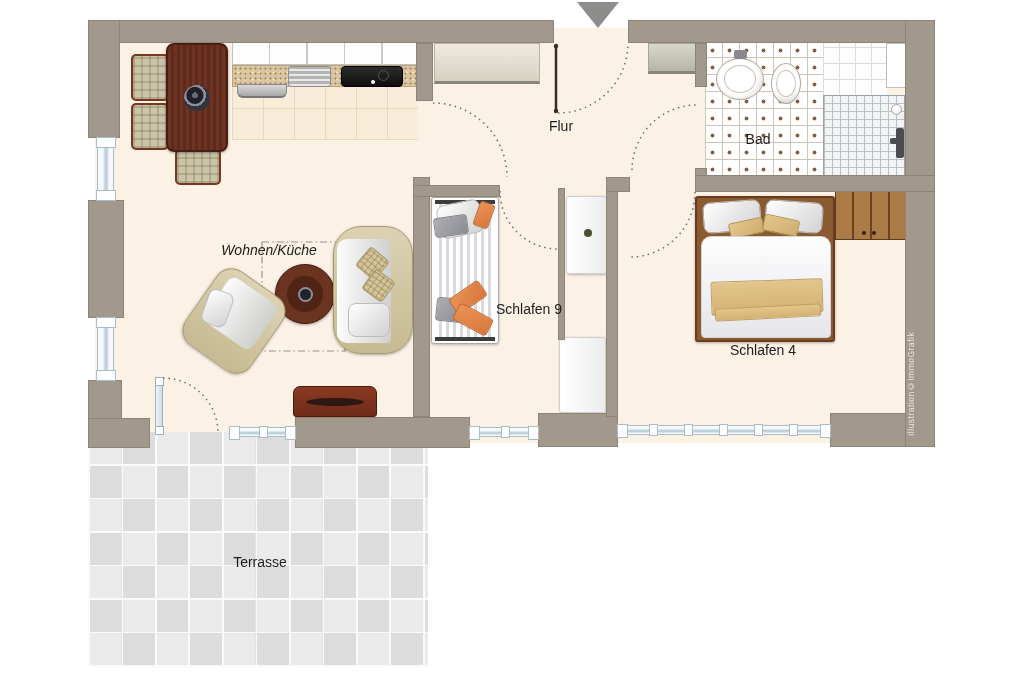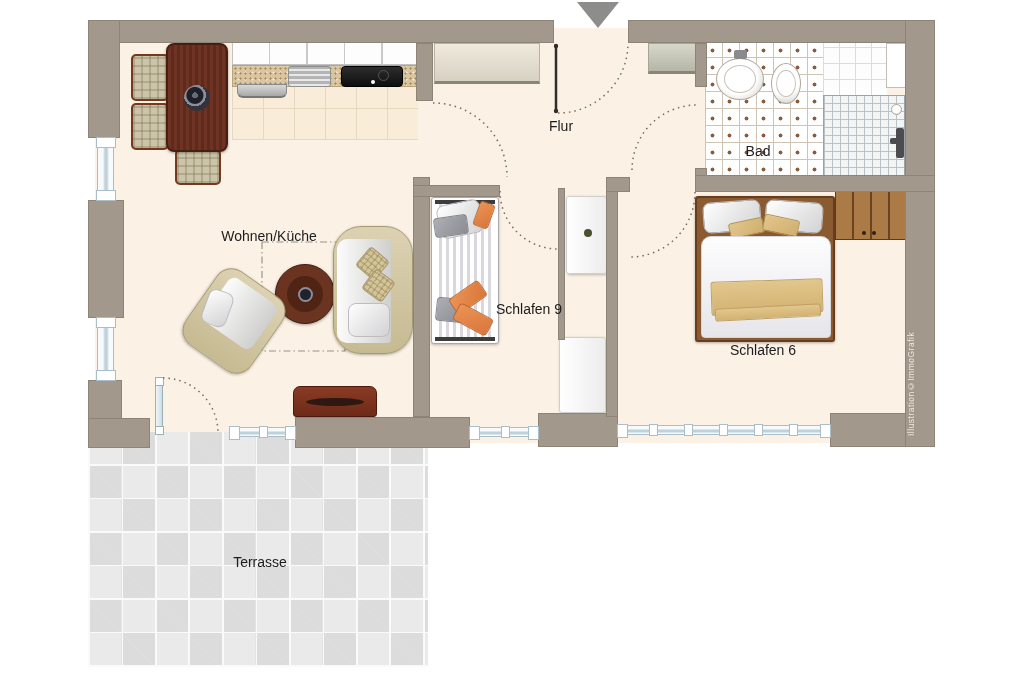--- a/index.html
+++ b/index.html
@@ -255,21 +255,21 @@
     <circle cx="556" cy="46" r="2.2" fill="#332d28"></circle>
       <circle cx="556" cy="111" r="2.2" fill="#332d28"></circle>
     <path d="M 558 113 A 70 70 0 0 0 628 43" fill="none" stroke="#7a6a58" stroke-width="1.5" stroke-dasharray="1.5 4"></path>
     <path d="M 433 103 A 74 74 0 0 1 507 177" fill="none" stroke="#7a6a58" stroke-width="1.5" stroke-dasharray="1.5 4"></path>
     <path d="M 500 191 A 58 58 0 0 0 558 249" fill="none" stroke="#7a6a58" stroke-width="1.5" stroke-dasharray="1.5 4"></path>
     <path d="M 695 192 A 65 65 0 0 1 630 257" fill="none" stroke="#7a6a58" stroke-width="1.5" stroke-dasharray="1.5 4"></path>
     <path d="M 632 170 A 65 65 0 0 1 697 105" fill="none" stroke="#7a6a58" stroke-width="1.5" stroke-dasharray="1.5 4"></path>
     <path d="M 163 378 A 55 55 0 0 1 218 433" fill="none" stroke="#7a6a58" stroke-width="1.5" stroke-dasharray="1.5 4"></path>
   </svg>
 
-  <div class="label" style="left:269px;top:236px;">Wohnen/Küche</div>
+  <div class="label" style="left:269px;top:250px;font-style:italic;">Wohnen/Küche</div>
   <div class="label" style="left:561px;top:126px;">Flur</div>
-  <div class="label" style="left:758px;top:139px;margin-top:12px;">Bad</div>
+  <div class="label" style="left:758px;top:139px;">Bad</div>
   <div class="label" style="left:529px;top:309px;">Schlafen 9</div>
-  <div class="label" style="left:763px;top:350px;">Schlafen 6</div>
+  <div class="label" style="left:763px;top:350px;">Schlafen 4</div>
   <div class="label" style="left:260px;top:562px;text-align:center;">Terrasse</div>
 
   <div class="watermark" style="left:906px;top:310px;height:126px;">Illustration©ImmoGrafik</div>
 </div>
 
 </body></html>

